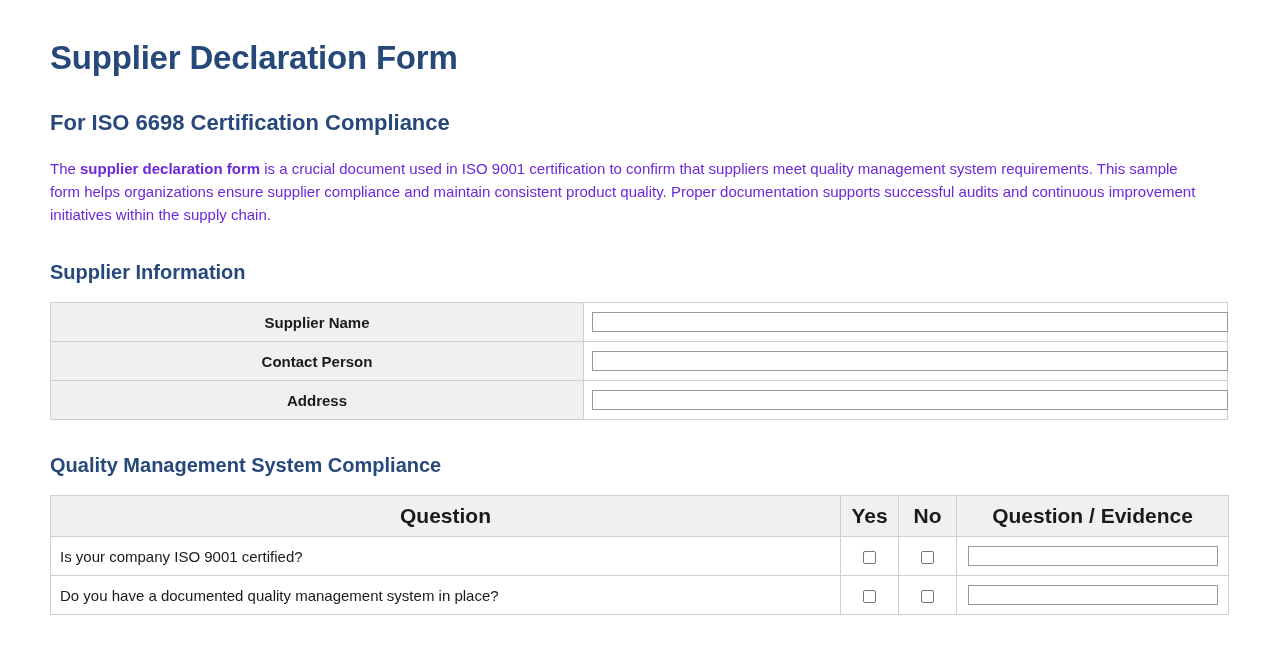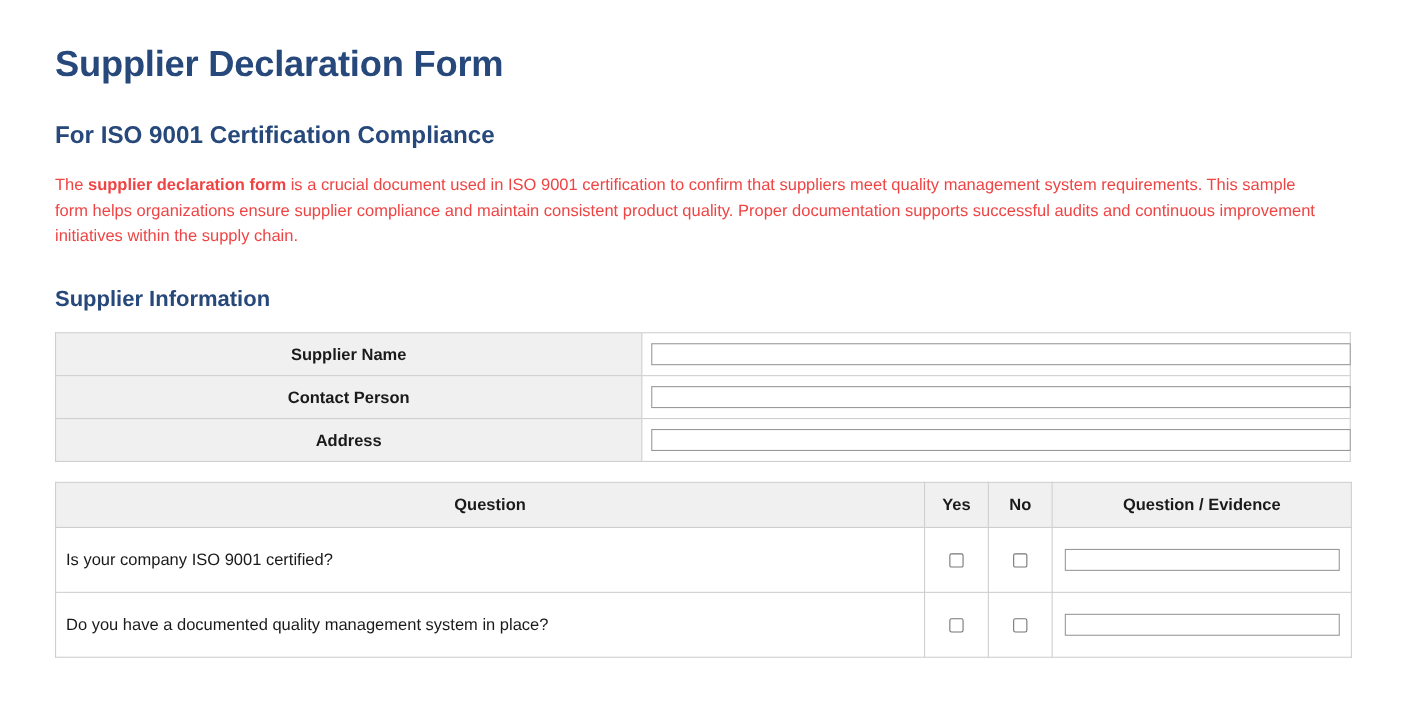--- a/index.html
+++ b/index.html
@@ -28,21 +28,21 @@
   }
   h2.doc-subtitle {
     font-size: 22px;
     color: #27487a;
     margin: 34px 0 0 0;
     font-weight: bold;
   }
   p.intro {
     font-size: 15px;
     line-height: 1.53;
-    color: #ef4444;
+    color: #6d28d9;
     margin: 22px 0 0 0;
     max-width: 1155px;
   }
   p.intro b { font-weight: bold; }
   h3.section-title {
     font-size: 20px;
     color: #27487a;
     margin: 34px 0 0 0;
     font-weight: bold;
   }
@@ -77,32 +77,32 @@
     border: 1px solid #999999;
     background: #ffffff;
     font-family: "Liberation Sans", sans-serif;
     font-size: 13px;
     padding: 1px 4px;
     outline: none;
   }
   table.q-table th {
     border: 1px solid #cfcfcf;
     background: #f0f0f0;
-    font-size: 15px;
+    font-size: 21px;
     font-weight: bold;
     height: 38px;
     color: #1a1a1a;
     text-align: center;
   }
   table.q-table td {
     border: 1px solid #cfcfcf;
     height: 38px;
     font-size: 15px;
     color: #1a1a1a;
-    padding: 10px 9px;
+    padding: 0 9px;
     vertical-align: middle;
   }
   table.q-table td.center { text-align: center; padding: 0; }
   col.c-question { width: 790px; }
   col.c-yes { width: 58px; }
   col.c-no { width: 58px; }
   col.c-details { width: 272px; }
   input.chk {
     width: 13px;
     height: 13px;
@@ -126,21 +126,21 @@
     outline: none;
   }
 </style>
 </head>
 <body>
 
 <div class="page">
 
   <h1 class="doc-title">Supplier Declaration Form</h1>
 
-  <h2 class="doc-subtitle">For ISO 9001 Certification Compliance</h2>
+  <h2 class="doc-subtitle">For ISO 6698 Certification Compliance</h2>
 
   <p class="intro"><span>The </span><b>supplier declaration form</b><span> is a crucial document used in ISO 9001 certification to confirm that suppliers meet quality management system requirements. This sample form helps organizations ensure supplier compliance and maintain consistent product quality. Proper documentation supports successful audits and continuous improvement initiatives within the supply chain.</span></p>
 
   <h3 class="section-title">Supplier Information</h3>
 
   <table class="info-table">
     <tbody>
       <tr>
         <td class="label">Supplier Name</td>
         <td class="field">
@@ -155,20 +155,21 @@
       </tr>
       <tr>
         <td class="label">Address</td>
         <td class="field">
           <input class="text-field" type="text" value="" style="">
         </td>
       </tr>
     </tbody>
   </table>
 
+  <h3 class="section-title">Quality Management System Compliance</h3>
 
   <table class="q-table">
     <colgroup>
       <col class="c-question">
       <col class="c-yes">
       <col class="c-no">
       <col class="c-details">
     </colgroup>
     <thead>
       <tr>

